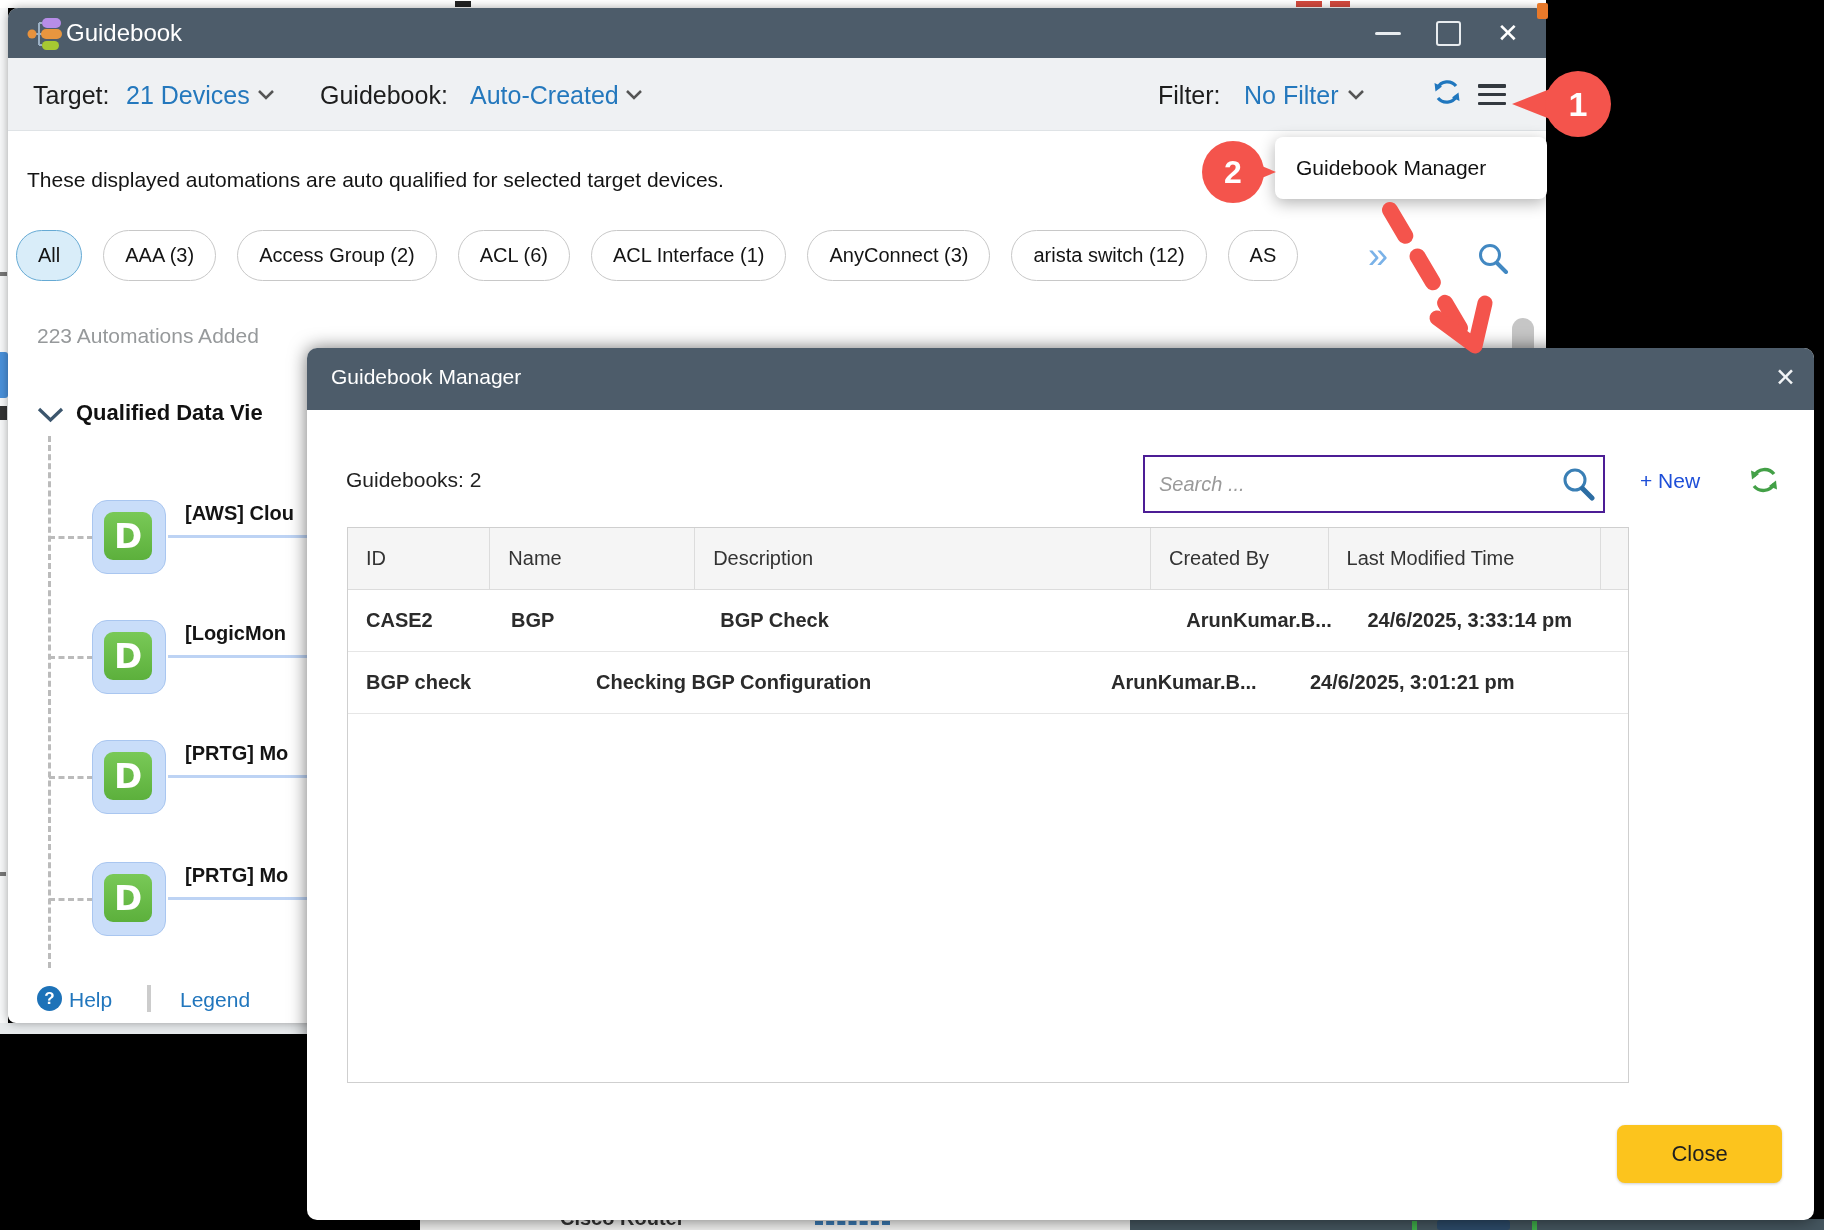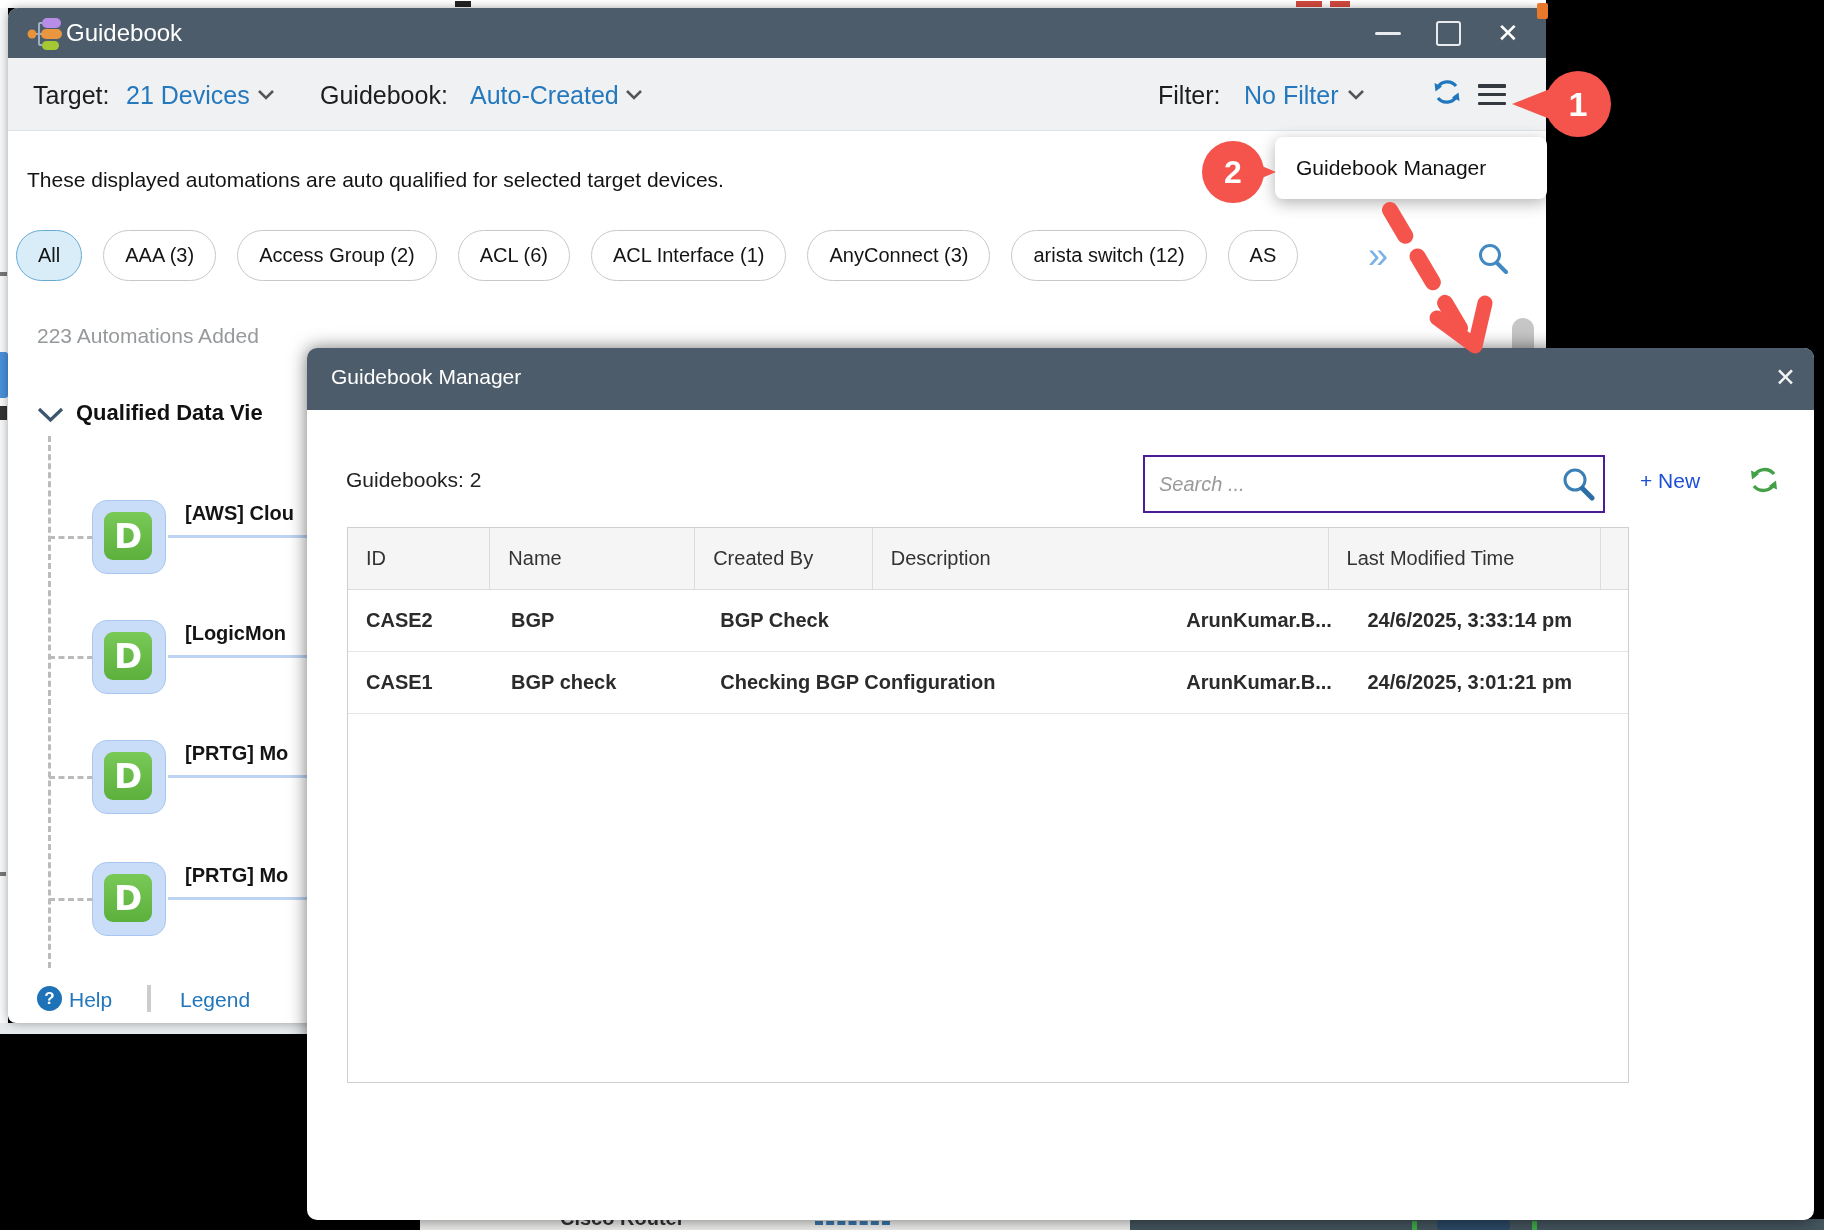--- a/index.html
+++ b/index.html
@@ -272,42 +272,42 @@
     <svg id="dlg-refresh" viewBox="0 0 32 32">
       <path d="M26 10 A 12 12 0 0 0 6 12" fill="none" stroke="#43a047" stroke-width="3.4"></path>
       <polygon points="3,6.5 11,10 4,15.5" fill="#43a047"></polygon>
       <path d="M6 22 A 12 12 0 0 0 26 20" fill="none" stroke="#43a047" stroke-width="3.4"></path>
       <polygon points="29,25.5 21,22 28,16.5" fill="#43a047"></polygon>
     </svg>
     <div id="gb-table">
       <div class="t-header" id="t-header">
           <div class="t-hcell" style="width: 159px;">ID</div>
           <div class="t-hcell" style="width: 230px;">Name</div>
+          <div class="t-hcell" style="width: 515px;">Description</div>
           <div class="t-hcell" style="width: 199px;">Created By</div>
-          <div class="t-hcell" style="width: 515px;">Description</div>
           <div class="t-hcell" style="width: 307px;">Last Modified Time</div>
           <div class="t-hcell" style="width: 28px; border-right: 0px;"></div>
         </div>
       <div id="t-body">
           <div class="t-row">
             <div class="t-cell" style="width: 159px;">CASE2</div>
             <div class="t-cell" style="width: 230px;">BGP</div>
             <div class="t-cell" style="width: 515px;">BGP Check</div>
             <div class="t-cell" style="width: 199px;">ArunKumar.B...</div>
             <div class="t-cell" style="width: 307px;">24/6/2025, 3:33:14 pm</div>
           </div>
           <div class="t-row">
-            <div class="t-cell" style="width: 159px;">CASE1</div>
             <div class="t-cell" style="width: 230px;">BGP check</div>
             <div class="t-cell" style="width: 515px;">Checking BGP Configuration</div>
             <div class="t-cell" style="width: 199px;">ArunKumar.B...</div>
             <div class="t-cell" style="width: 307px;">24/6/2025, 3:01:21 pm</div>
           </div>
         </div>
     </div>
+    <div id="dlg-close-btn">Close</div>
   </div>
 
   <div class="balloon-tail" style="left:1512px;top:89px;border-top:15px solid transparent;border-bottom:15px solid transparent;border-right:38px solid #f4544c;"></div>
   <div class="balloon-circle" style="left:1545px;top:71px;width:66px;height:66px;font-size:34px;">1</div>
   <div class="balloon-tail" style="left:1240px;top:157px;border-top:15px solid transparent;border-bottom:15px solid transparent;border-left:36px solid #f4544c;"></div>
   <div class="balloon-circle" style="left:1202px;top:141px;width:62px;height:62px;font-size:32px;">2</div>
   <svg id="arrow-svg">
     <line x1="1390" y1="210" x2="1460" y2="328" stroke="#f4544c" stroke-width="16" stroke-linecap="round" stroke-dasharray="30 24"></line>
     <polyline points="1437,318 1475,346 1485,303" fill="none" stroke="#f4544c" stroke-width="15" stroke-linecap="round" stroke-linejoin="round"></polyline>
   </svg>

